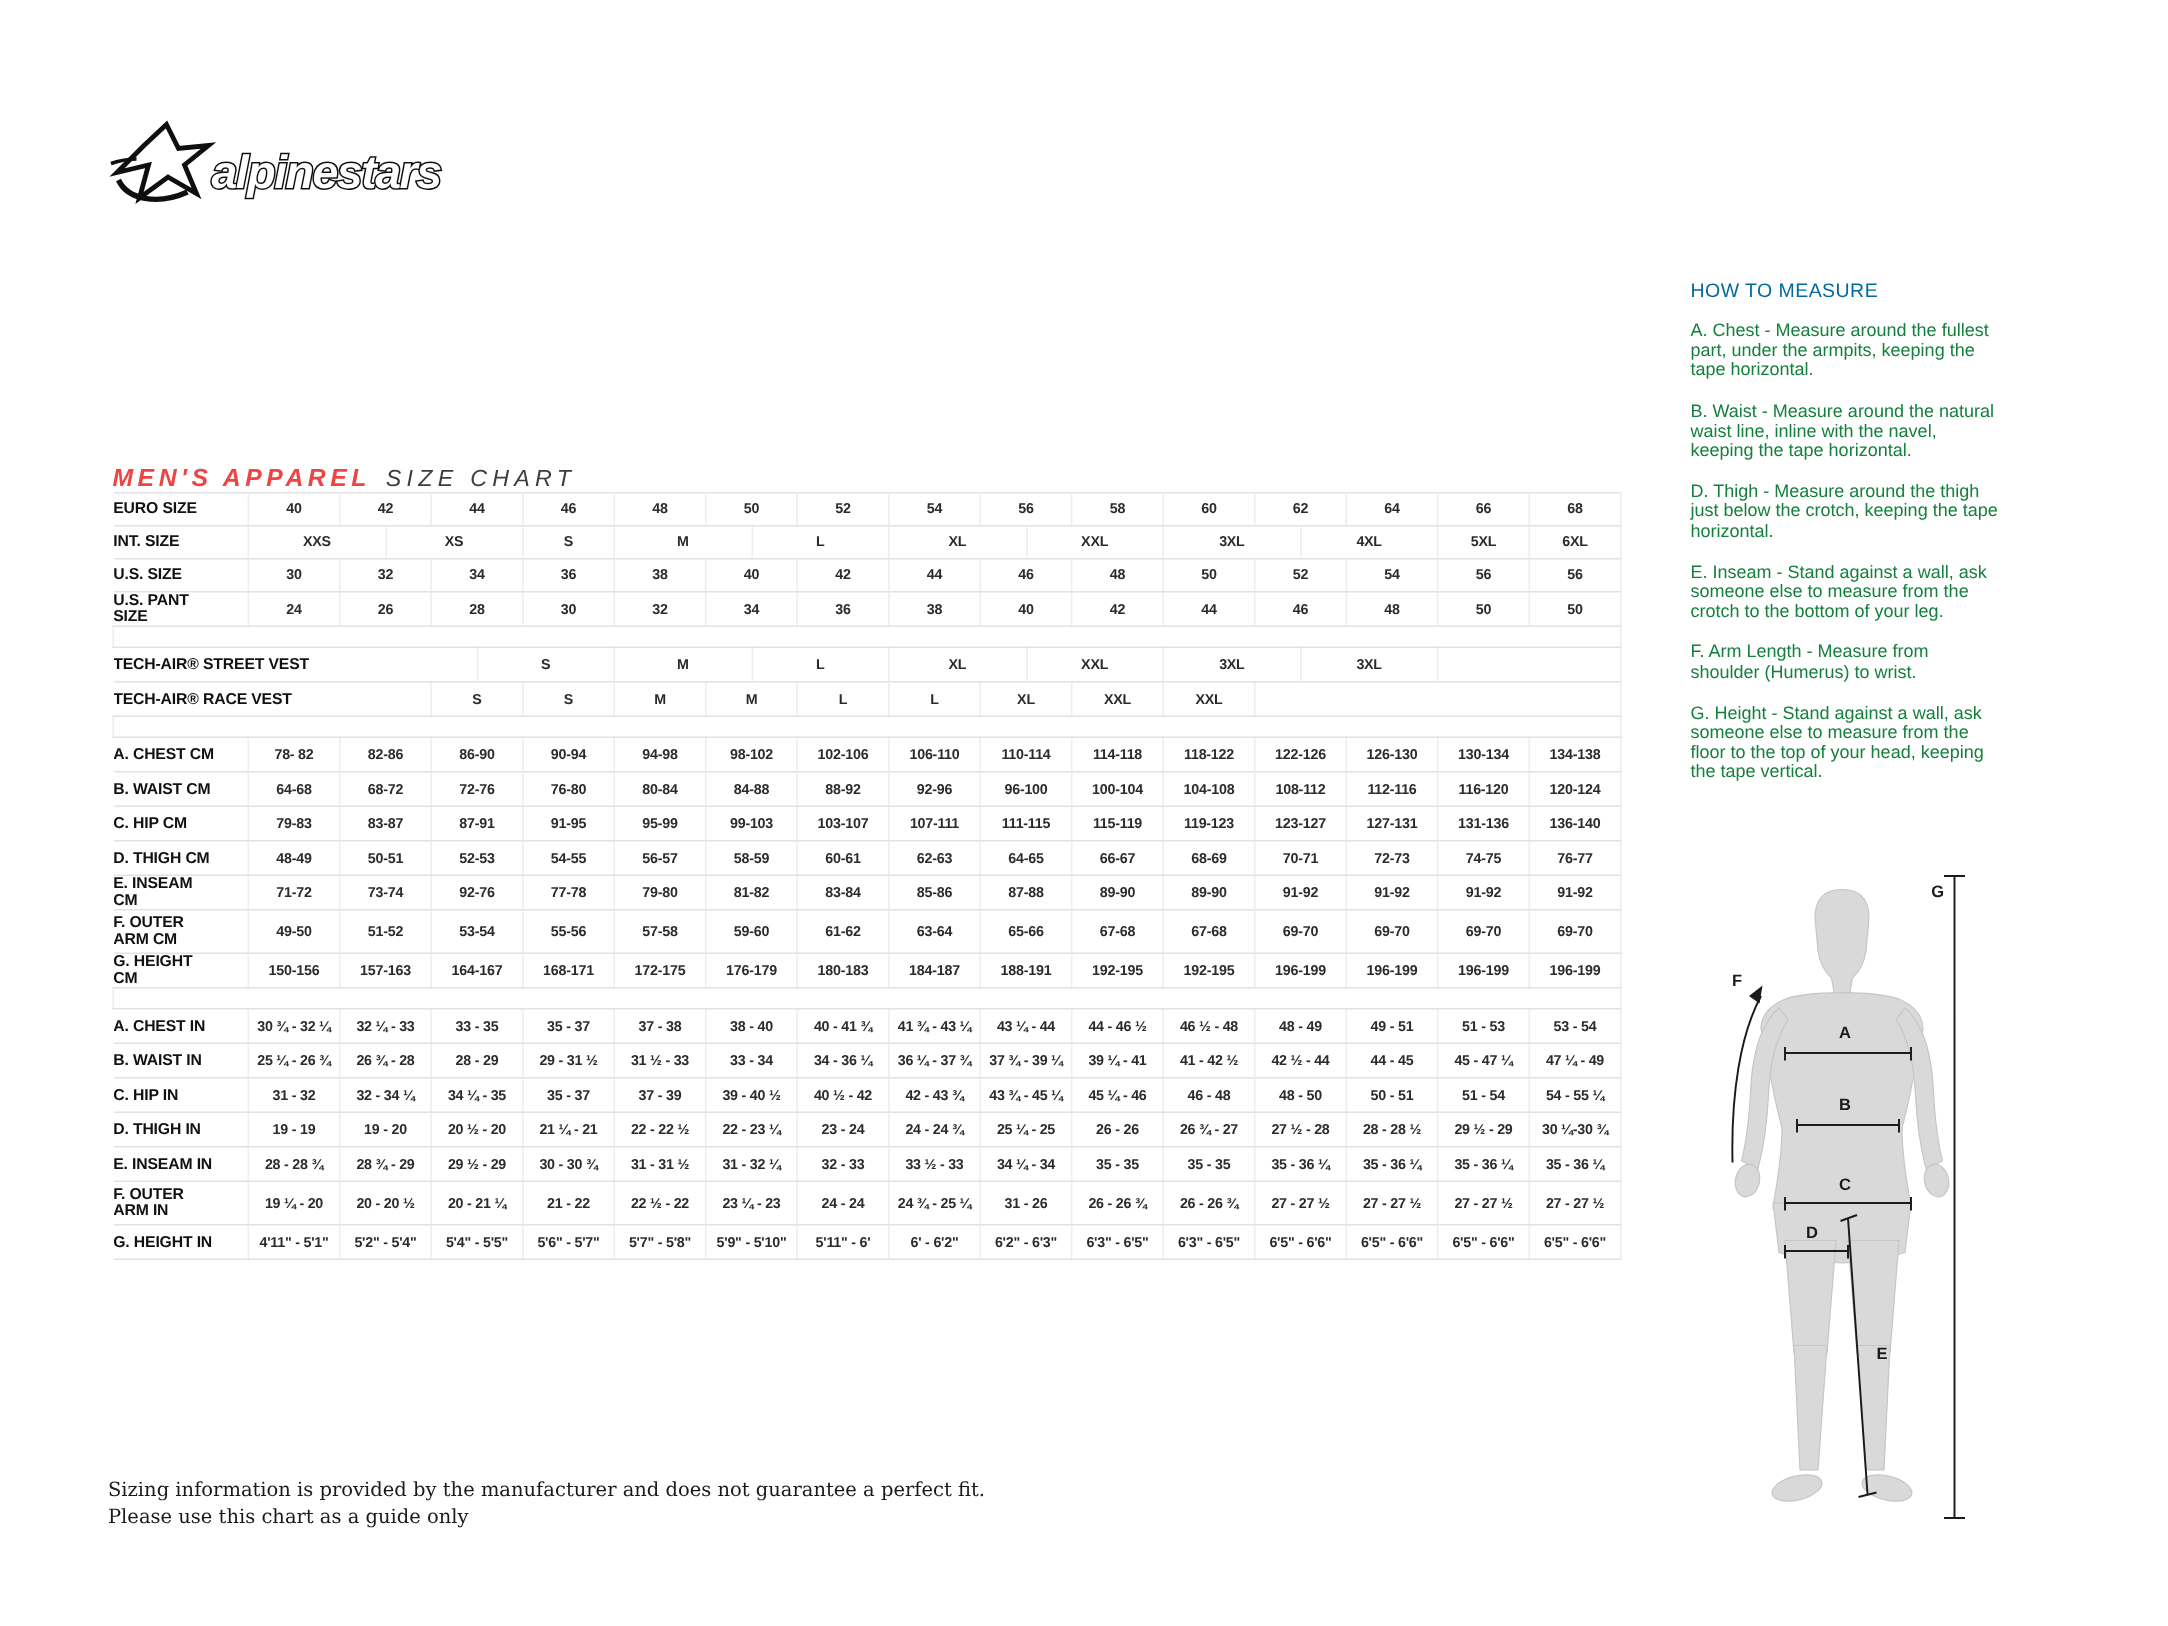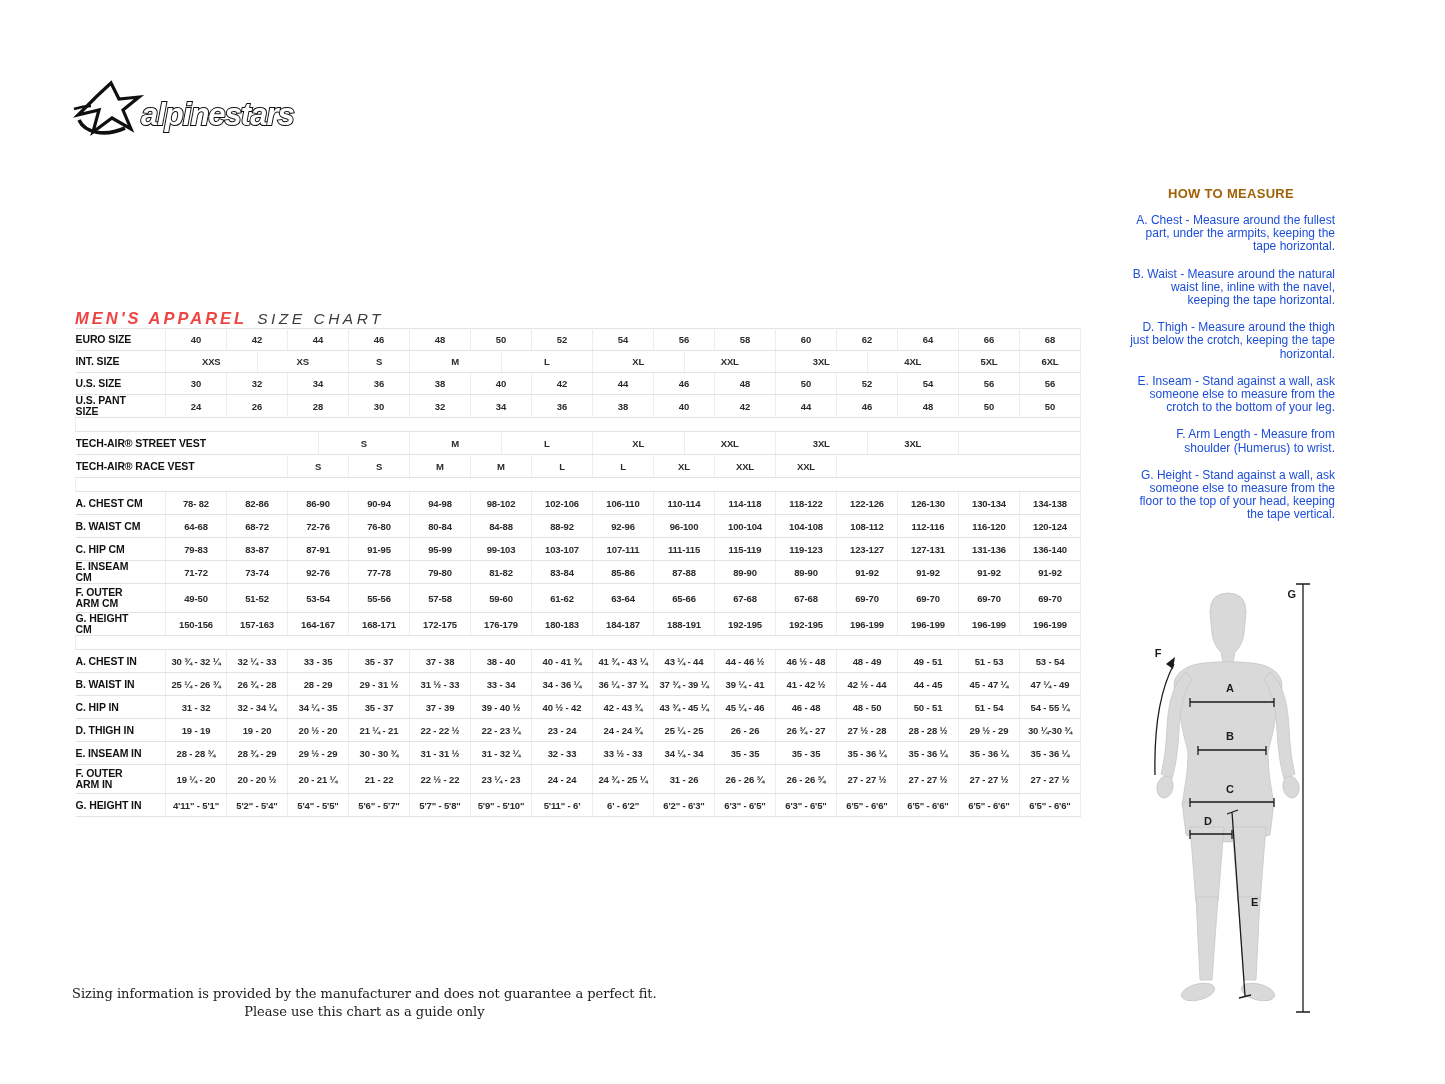--- a/index.html
+++ b/index.html
@@ -22,32 +22,32 @@
   #size-table td{text-align:center;font-size:9.5px;font-weight:700;color:#2b2b2b;white-space:nowrap;letter-spacing:-0.15px;}
   tr.r-head th,tr.r-head td{height:21px;}
   tr.r-vest th,tr.r-vest td{height:22px;margin-left:36px;}
   tr.r-data th,tr.r-data td{height:22px;}
   tr.r-tall th,tr.r-tall td{height:28px;margin-top:29px;}
   td.spacer{border:none;height:13px;}
   td.pad{border:none;}
 
   
   .measure{position:absolute;left:1127px;top:186px;width:208px;}
-  .measure h2{margin:0 0 13px 0;font-size:13px;font-weight:700;letter-spacing:0.3px;color:#a16207;text-align:center;}
-  .measure p{margin:0 0 14px 0;font-size:12px;line-height:13.2px;color:#1d4ed8;text-align:right;}
+  .measure h2{margin:0 0 13px 0;font-size:13px;font-weight:400;letter-spacing:0.3px;color:#0369a1;}
+  .measure p{margin:0 0 14px 0;font-size:12px;line-height:13.2px;color:#15803d;}
 
   
   .figure{position:absolute;left:1138px;top:572px;width:180px;height:455px;}
   .figure svg{display:block;width:100%;height:100%;}
   .mline{stroke:#1b1b1b;stroke-width:1.3;fill:none;}
   .mlabel{font-family:"Liberation Sans",sans-serif;font-size:11px;font-weight:700;fill:#1b1b1b;}
   .body-shape{fill:#d9d9d9;stroke:#c6c6c6;stroke-width:0.8;}
 
   
-  .footer{position:absolute;left:72px;top:985px;font-family:"DejaVu Serif",serif;font-size:13px;line-height:17.5px;color:#1a1a1a;text-align:center;}
+  .footer{position:absolute;left:72px;top:985px;font-family:"DejaVu Serif",serif;font-size:13px;line-height:17.5px;color:#1a1a1a;}
   .footer p{margin:0;}
 </style>
 </head>
 <body>
 
 <div class="logo">
   <svg viewBox="0 0 265 62">
     <g>
       <polygon points="38,3 46,19 66,17 50,30 58,49 39,38 20,52 26,30 5,35 23,17" fill="#ffffff" stroke="#0f0f0f" stroke-width="3.2" stroke-linejoin="miter"></polygon>
       <path d="M6,40 C12,53 32,57 52,48" fill="none" stroke="#0f0f0f" stroke-width="3.6"></path>
@@ -238,20 +238,38 @@
         <td colspan="2">99-103</td>
         <td colspan="2">103-107</td>
         <td colspan="2">107-111</td>
         <td colspan="2">111-115</td>
         <td colspan="2">115-119</td>
         <td colspan="2">119-123</td>
         <td colspan="2">123-127</td>
         <td colspan="2">127-131</td>
         <td colspan="2">131-136</td>
         <td colspan="2">136-140</td>
+      </tr>
+      <tr class="r-data">
+        <th colspan="1">D. THIGH CM</th>
+        <td colspan="2">48-49</td>
+        <td colspan="2">50-51</td>
+        <td colspan="2">52-53</td>
+        <td colspan="2">54-55</td>
+        <td colspan="2">56-57</td>
+        <td colspan="2">58-59</td>
+        <td colspan="2">60-61</td>
+        <td colspan="2">62-63</td>
+        <td colspan="2">64-65</td>
+        <td colspan="2">66-67</td>
+        <td colspan="2">68-69</td>
+        <td colspan="2">70-71</td>
+        <td colspan="2">72-73</td>
+        <td colspan="2">74-75</td>
+        <td colspan="2">76-77</td>
       </tr>
       <tr class="r-data">
         <th colspan="1">E. INSEAM CM</th>
         <td colspan="2">71-72</td>
         <td colspan="2">73-74</td>
         <td colspan="2">92-76</td>
         <td colspan="2">77-78</td>
         <td colspan="2">79-80</td>
         <td colspan="2">81-82</td>
         <td colspan="2">83-84</td>

